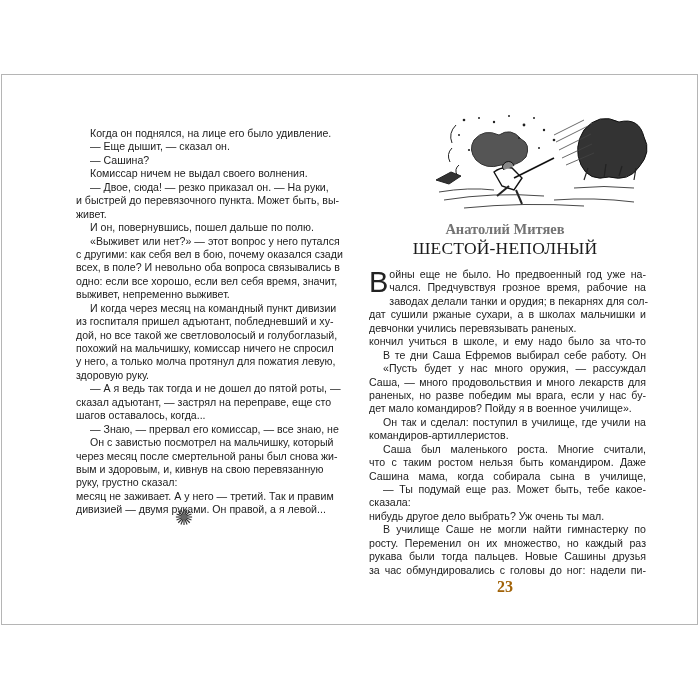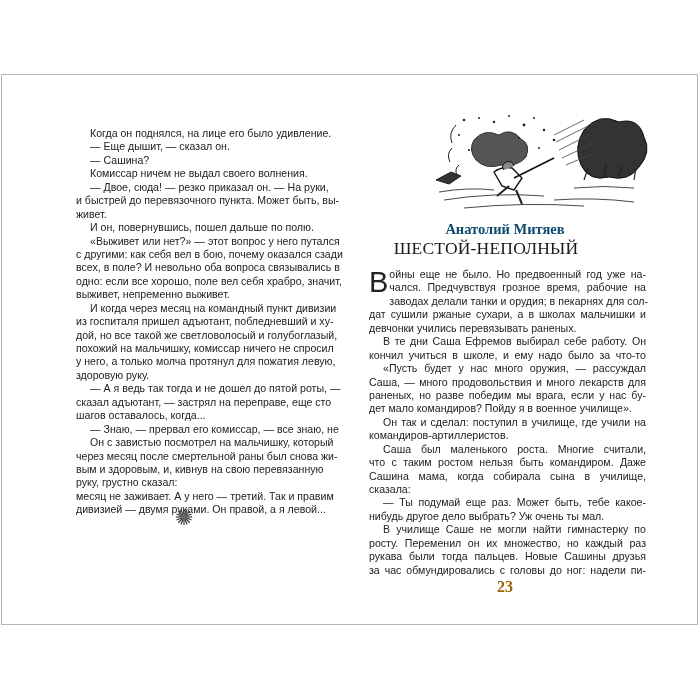--- a/index.html
+++ b/index.html
@@ -18,24 +18,24 @@
     text-align:justify; text-align-last:justify;
   }
   .line.last { text-align-last:left; }
   .line.indent { padding-left:14px; }
   .ornament {
     position:absolute; left:175px; top:508px; width:18px; height:18px;
   }
   .illustration { position:absolute; left:434px; top:110px; width:220px; height:105px; }
   .author {
     position:absolute; left:360px; width:290px; top:221px; text-align:center;
-    font-family:"Liberation Serif", serif; font-weight:bold; font-size:14.5px; color:#0c4a6e;
+    font-family:"Liberation Serif", serif; font-weight:bold; font-size:14.5px; color:#737373;
   }
   .title {
-    position:absolute; left:341px; width:290px; top:238px; text-align:center;
+    position:absolute; left:360px; width:290px; top:238px; text-align:center;
     font-family:"Liberation Serif", serif; font-size:17.5px; color:#1a1a1a; letter-spacing:0.2px;
   }
   .dropcap {
     float:left; font-family:"Liberation Sans", sans-serif; font-size:29px; line-height:24px;
     height:25px; margin-right:1px; margin-top:2px; color:#222;
   }
   .page-number {
     position:absolute; left:480px; width:50px; top:578px; text-align:center;
     font-family:"Liberation Serif", serif; font-weight:bold; font-size:16px; color:#a16207;
   }
@@ -50,21 +50,21 @@
     <div class="line indent last">— Еще дышит, — сказал он.</div>
     <div class="line indent last">— Сашина?</div>
     <div class="line indent last">Комиссар ничем не выдал своего волнения.</div>
     <div class="line indent">— Двое, сюда! — резко приказал он. — На руки,</div>
     <div class="line">и быстрей до перевязочного пункта. Может быть, вы-</div>
     <div class="line last">живет.</div>
     <div class="line indent last">И он, повернувшись, пошел дальше по полю.</div>
     <div class="line indent">«Выживет или нет?» — этот вопрос у него путался</div>
     <div class="line">с другими: как себя вел в бою, почему оказался сзади</div>
     <div class="line">всех, в поле? И невольно оба вопроса связывались в</div>
-    <div class="line">одно: если все хорошо, поле вел себя храбро, значит,</div>
+    <div class="line">одно: если все хорошо, если вел себя время, значит,</div>
     <div class="line last">выживет, непременно выживет.</div>
     <div class="line indent">И когда через месяц на командный пункт дивизии</div>
     <div class="line">из госпиталя пришел адъютант, побледневший и ху-</div>
     <div class="line">дой, но все такой же светловолосый и голубоглазый,</div>
     <div class="line">похожий на мальчишку, комиссар ничего не спросил</div>
     <div class="line">у него, а только молча протянул для пожатия левую,</div>
     <div class="line last">здоровую руку.</div>
     <div class="line indent">— А я ведь так тогда и не дошел до пятой роты, —</div>
     <div class="line">сказал адъютант, — застрял на переправе, еще сто</div>
     <div class="line last">шагов оставалось, когда...</div>
@@ -153,33 +153,33 @@
 <div class="author">Анатолий Митяев</div>
 <div class="title">ШЕСТОЙ-НЕПОЛНЫЙ</div>
 
 <div class="text-block" id="right-text" style="left:369px; top:268px; width:277px;">
     <span class="dropcap">В</span>
     <div class="line">ойны еще не было. Но предвоенный год уже на-</div>
     <div class="line">чался. Предчувствуя грозное время, рабочие на</div>
     <div class="line">заводах делали танки и орудия; в пекарнях для сол-</div>
     <div class="line">дат сушили ржаные сухари, а в школах мальчишки и</div>
     <div class="line last">девчонки учились перевязывать раненых.</div>
+    <div class="line">кончил учиться в школе, и ему надо было за что-то</div>
     <div class="line indent">В те дни Саша Ефремов выбирал себе работу. Он</div>
-    <div class="line">кончил учиться в школе, и ему надо было за что-то</div>
     <div class="line indent">«Пусть будет у нас много оружия, — рассуждал</div>
     <div class="line">Саша, — много продовольствия и много лекарств для</div>
     <div class="line">раненых, но разве победим мы врага, если у нас бу-</div>
     <div class="line last">дет мало командиров? Пойду я в военное училище».</div>
     <div class="line indent">Он так и сделал: поступил в училище, где учили на</div>
     <div class="line last">командиров-артиллеристов.</div>
     <div class="line indent">Саша был маленького роста. Многие считали,</div>
     <div class="line">что с таким ростом нельзя быть командиром. Даже</div>
     <div class="line">Сашина мама, когда собирала сына в училище,</div>
+    <div class="line indent">— Ты подумай еще раз. Может быть, тебе какое-</div>
     <div class="line last">сказала:</div>
-    <div class="line indent">— Ты подумай еще раз. Может быть, тебе какое-</div>
     <div class="line last">нибудь другое дело выбрать? Уж очень ты мал.</div>
     <div class="line indent">В училище Саше не могли найти гимнастерку по</div>
     <div class="line">росту. Переменил он их множество, но каждый раз</div>
     <div class="line">рукава были тогда пальцев. Новые Сашины друзья</div>
     <div class="line">за час обмундировались с головы до ног: надели пи-</div>
   </div>
 
 <div class="page-number">23</div>
 
 </body></html>

